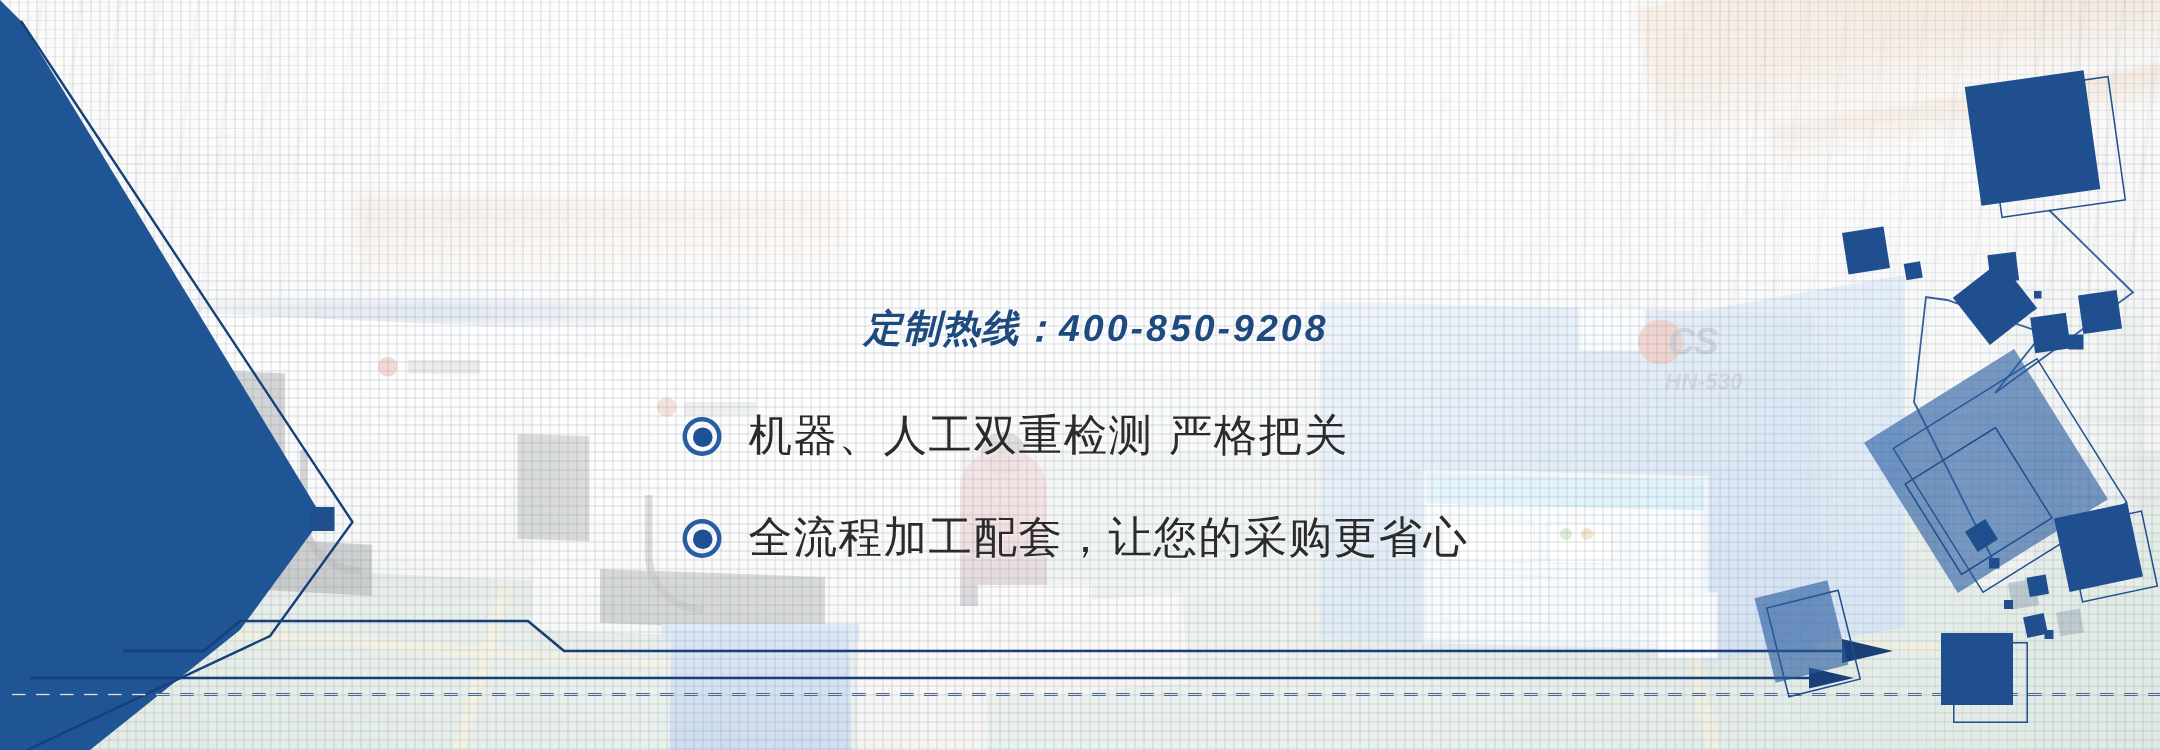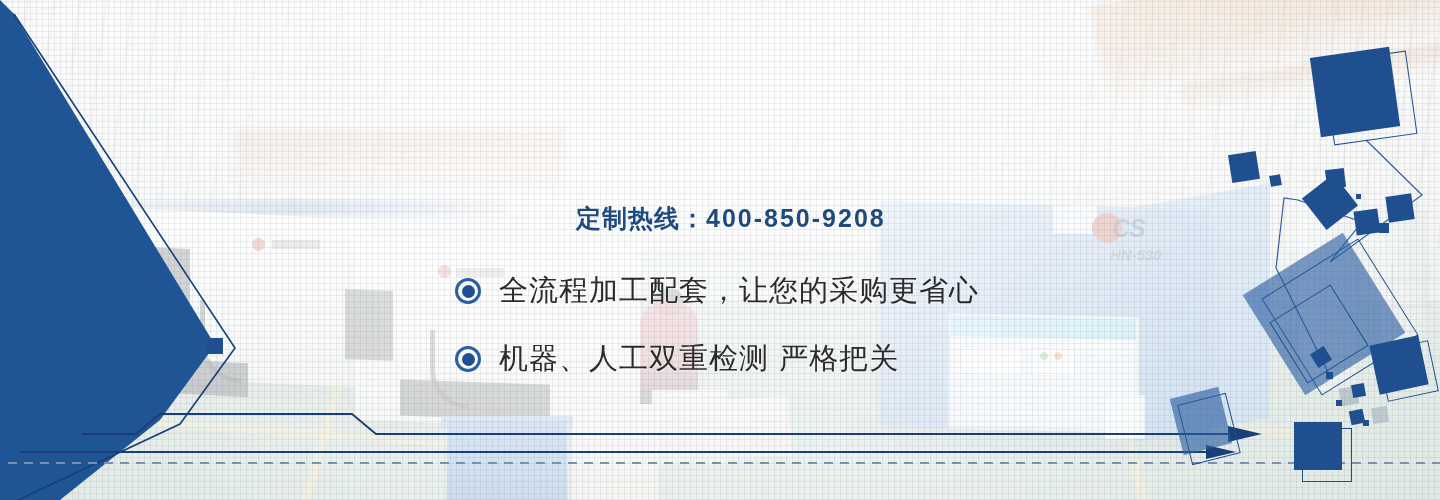--- a/index.html
+++ b/index.html
@@ -174,21 +174,21 @@
     background-image:repeating-linear-gradient(45deg,
         rgba(255,255,255,.30) 0px,rgba(255,255,255,.30) 2px,
         rgba(255,255,255,0) 2px,rgba(255,255,255,0) 7px);
     -webkit-background-clip:text;background-clip:text;
     text-shadow:0 2px 3px rgba(255,255,255,.55);
   }
   .headline .gap{display:inline-block;width:40px;}
 
   .hotline{
     position:absolute;left:576px;top:202px;
-    font-size:25px;font-weight:700;color:#1f4a80;
+    font-size:25px;font-weight:700;font-style:italic;color:#1f4a80;
     letter-spacing:1px;white-space:nowrap;
     text-shadow:0 1px 2px rgba(255,255,255,.6);
     text-align:right;
   }
   .hotline .num{letter-spacing:2px;}
 
   .bullets{position:absolute;left:455px;top:266px;}
   .bullet{display:flex;align-items:center;height:50px;margin-bottom:18px;}
   .bullet-icon{width:26px;height:26px;border-radius:50%;border:3px solid #2a5ea3;
        box-sizing:border-box;display:flex;align-items:center;justify-content:center;
@@ -337,23 +337,23 @@
 
   <div class="hotline">
     <span>定制热线：</span><span class="num">400-850-9208</span>
   </div>
 
   <div class="bullets">
     <div class="bullet">
       <span class="bullet-icon">
           <i></i>
         </span>
-      <span class="bullet-text">全流程加工配套，让您的采购更省心</span>
+      <span class="bullet-text">机器、人工双重检测 严格把关</span>
     </div>
     <div class="bullet">
       <span class="bullet-icon">
           <i></i>
         </span>
-      <span class="bullet-text">机器、人工双重检测 严格把关</span>
+      <span class="bullet-text">全流程加工配套，让您的采购更省心</span>
     </div>
   </div>
 
 </div>
 
 </body></html>

